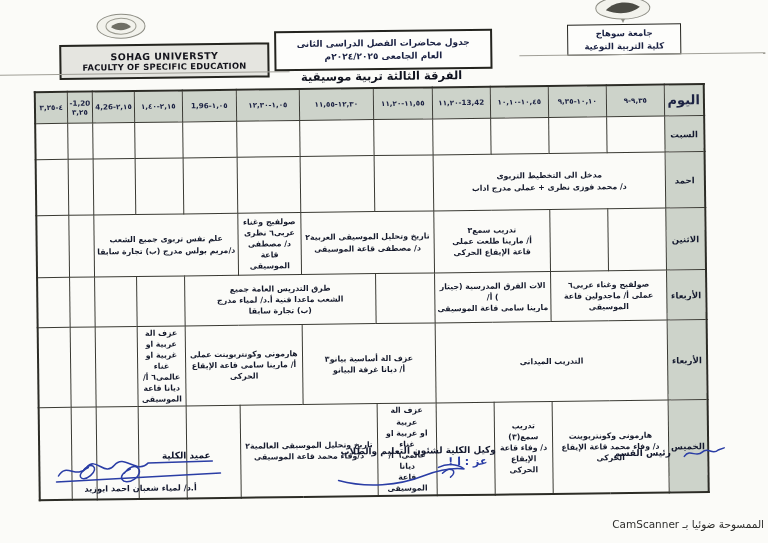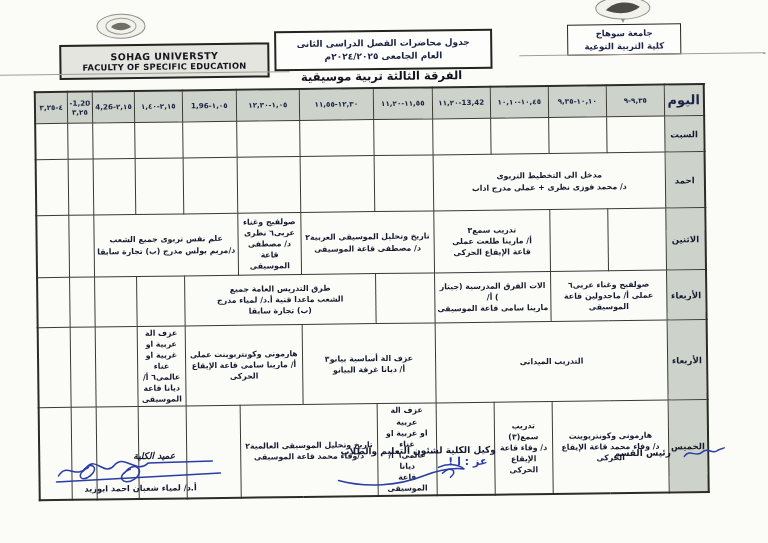--- a/index.html
+++ b/index.html
@@ -222,21 +222,21 @@
 د/وفاء محمد  قاعة الموسيقى</td>
       <td class="c"></td>
             <td class="c"></td>
       <td class="c"></td>
             <td class="c"></td>
       <td class="c"></td>
     </tr>
   </tbody>
       </table>
 
-  <div class="abs sig-label" style="left:112px;top:448px;width:80px;font-style:italic;">عميد الكلية</div>
+  <div class="abs sig-label" style="left:144px;top:448px;width:80px;">عميد الكلية</div>
   <div class="abs" style="left:50px;top:452px;width:175px;height:30px;">
     <svg width="175" height="30" viewBox="0 0 175 30">
       <path class="ink" d="M6,20 C14,6 24,24 34,12 S52,22 62,10 S84,20 96,8 L160,7"></path>
       <path class="ink" d="M30,16 c8,-12 18,-4 8,4 c-10,8 -16,-2 -2,-8"></path>
       <path class="ink" d="M72,18 c10,-14 22,-2 10,6 c-12,8 -20,-4 -4,-10"></path>
       <path class="ink" d="M4,26 L168,19"></path>
     </svg>
   </div>
   <div class="abs dean-name">أ.د/ لمياء شعبان احمد ابوزيد</div>
 
@@ -250,13 +250,14 @@
   </div>
 
   <div class="abs sig-label" style="left:608px;top:451px;width:64px;">رئيس القسم</div>
   <div class="abs" style="left:678px;top:446px;width:46px;height:20px;">
     <svg width="46" height="20" viewBox="0 0 46 20">
       <path class="ink" d="M4,14 c6,-8 12,2 18,-4 s10,4 16,-2 l6,-2"></path>
     </svg>
   </div>
  </div>
 
+ <div class="cam">الممسوحة ضوئيا بـ CamScanner</div>
 </div>
 
 </body></html>

